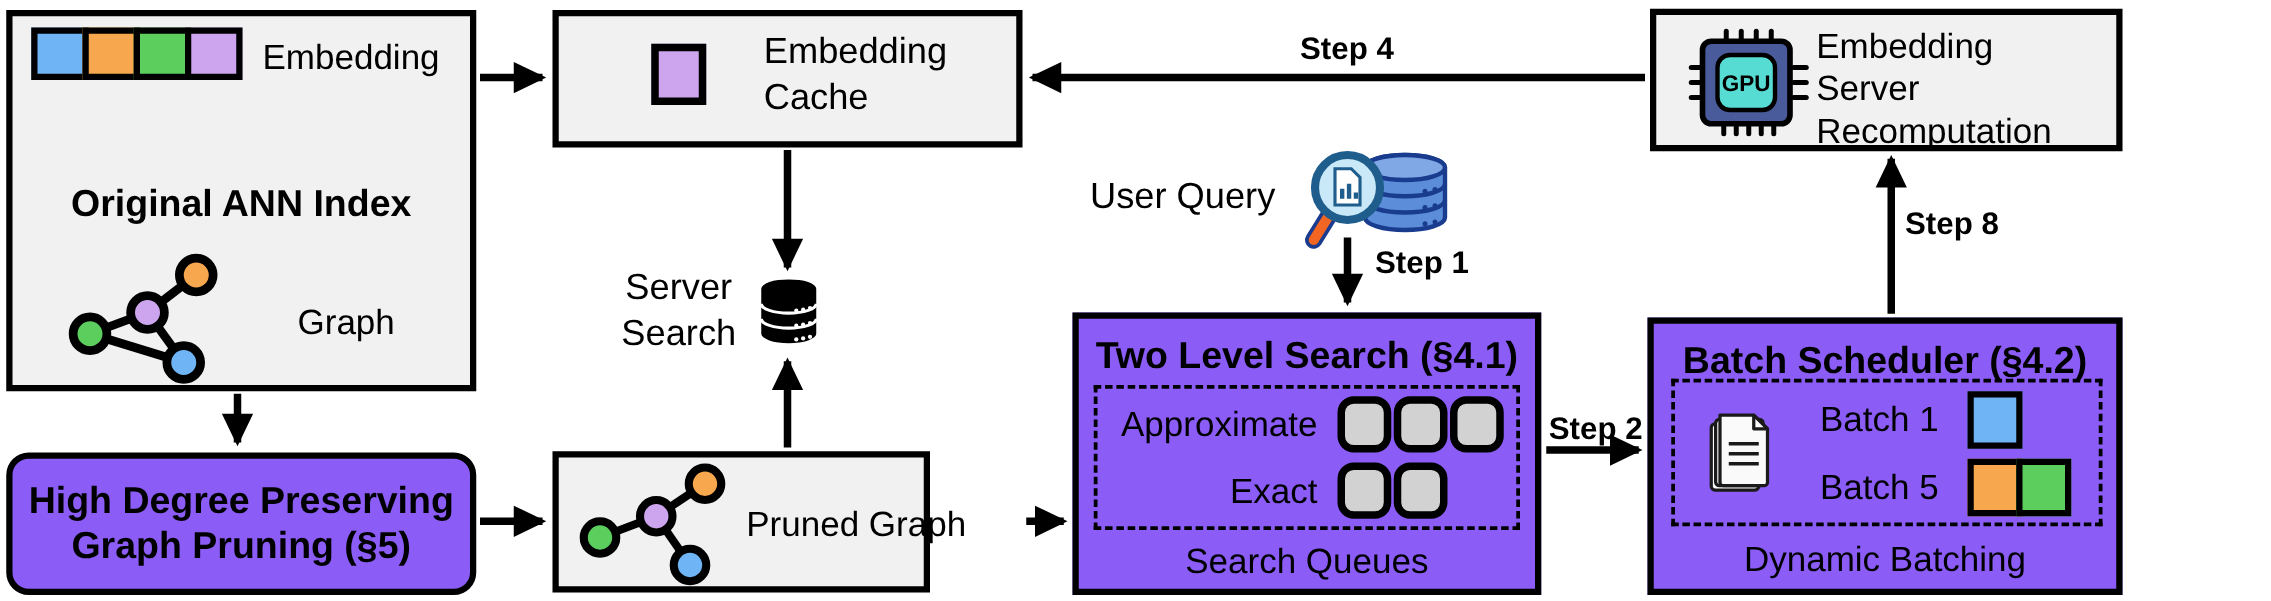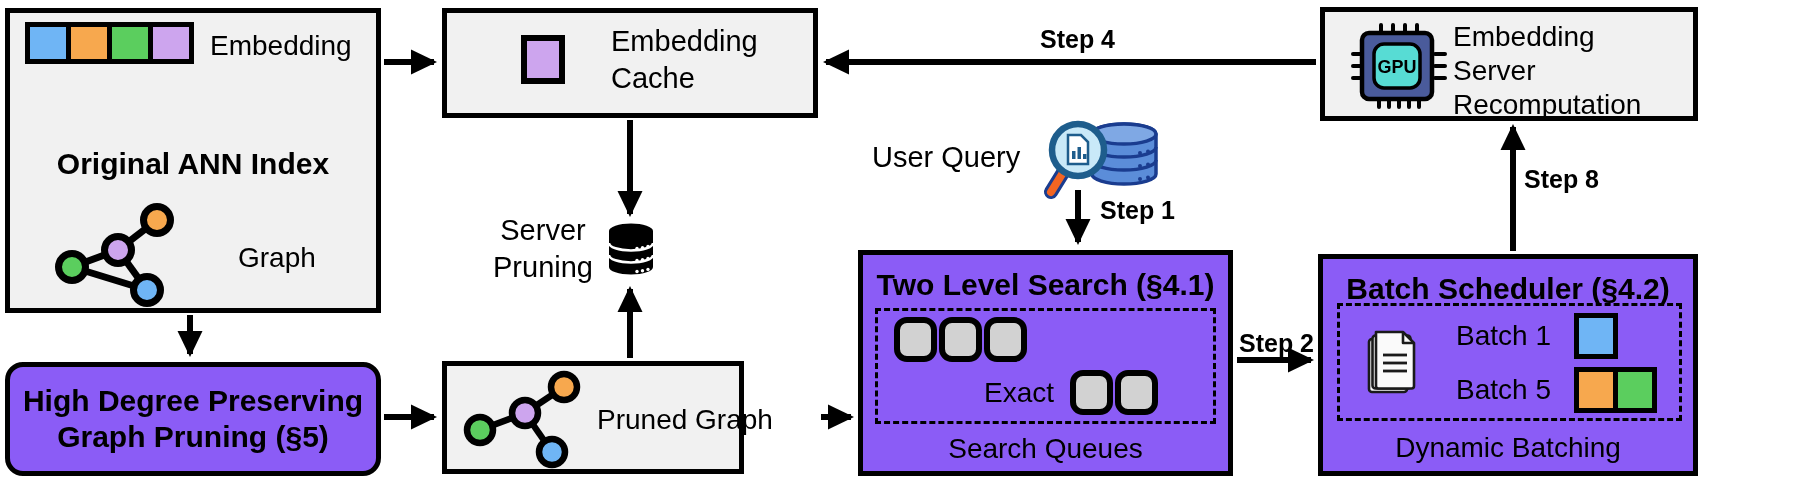--- a/index.html
+++ b/index.html
@@ -91,21 +91,21 @@
   <div class="box light" style="left:442px; top:8px; width:376px; height:110px;">
     <div class="cache-swatch" style="background: rgb(205, 165, 238);"></div>
     <div class="abs" style="left:164px; top:10px;">
       <div class="r29 nowrap">Embedding</div>
       <div class="r29 nowrap">Cache</div>
     </div>
   </div>
 
   <div class="abs b29" style="left:443px; top:212px; width:200px; text-align:center;">
     <div>Server</div>
-    <div>Pruning</div>
+    <div>Search</div>
   </div>
   <svg class="abs" style="left:606px; top:221px;" width="50" height="58" viewBox="0 0 50 58">
     <path d="M3,10 a22,7.5 0 0 1 44,0 v36 a22,7.5 0 0 1 -44,0 z" fill="#000"></path>
     <path d="M3,22 a22,7.5 0 0 0 44,0 M3,34 a22,7.5 0 0 0 44,0" stroke="#fff" stroke-width="2.5" fill="none"></path>
     <g fill="#fff">
       <circle cx="31" cy="27.5" r="1.7"></circle>
         <circle cx="36.5" cy="26.7" r="1.7"></circle>
         <circle cx="42" cy="25.4" r="1.7"></circle>
       <circle cx="31" cy="39.5" r="1.7"></circle>
         <circle cx="36.5" cy="38.7" r="1.7"></circle>
@@ -158,20 +158,21 @@
         <rect x="35.5" y="29" width="3.5" height="12"></rect>
         <rect x="41" y="36" width="3.5" height="5"></rect>
       </g>
     </g>
   </svg>
 
   <div class="box shaded" style="left:858px; top:250px; width:375px; height:226px;">
     <div class="abs b30 ctr nowrap" style="left:0; top:12px;">Two Level Search (§4.1)</div>
     <div class="dashed-panel" style="left:12px; top:53px; width:341px; height:116px; padding-top:2px;">
       <div class="q-row">
+        <div class="q-label">Approximate</div>
         <div class="q-slots">
           <div class="q-slot" style="background: rgb(210, 210, 210);"></div>
         <div class="q-slot" style="background: rgb(210, 210, 210);"></div>
             <div class="q-slot" style="background: rgb(210, 210, 210);"></div>
           </div>
       </div>
       <div class="q-row">
         <div class="q-label">Exact</div>
         <div class="q-slots">
           <div class="q-slot" style="background: rgb(210, 210, 210);"></div>

